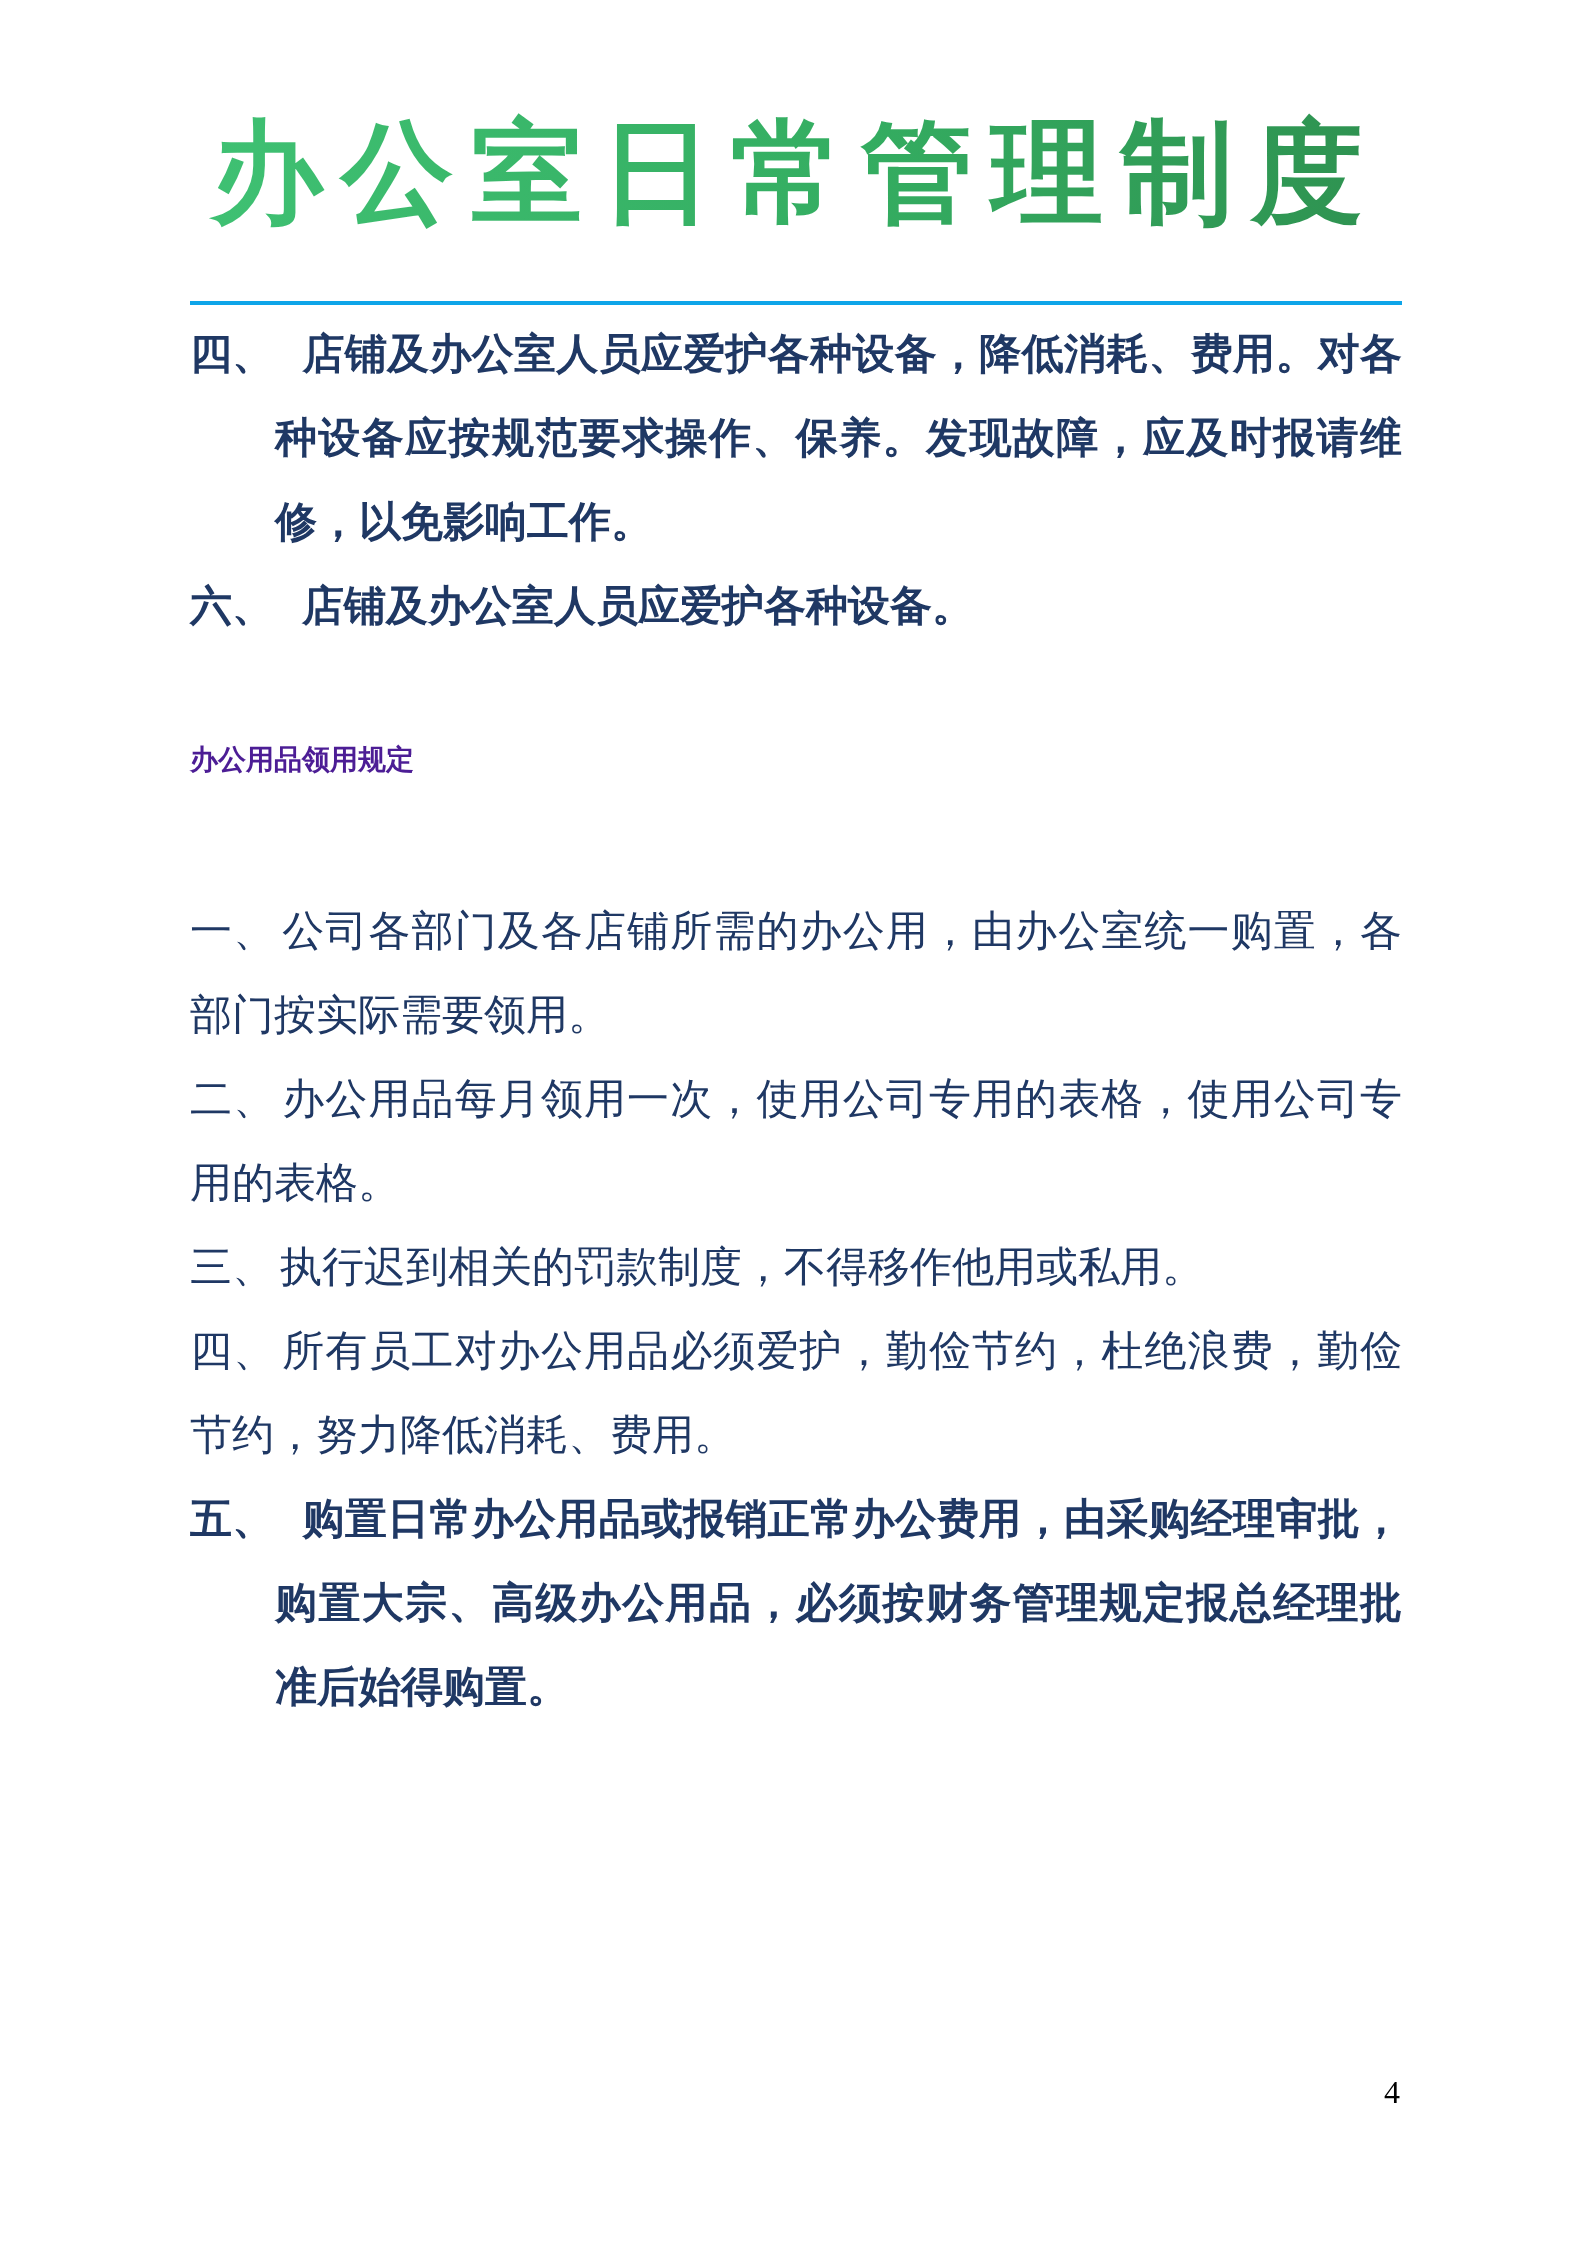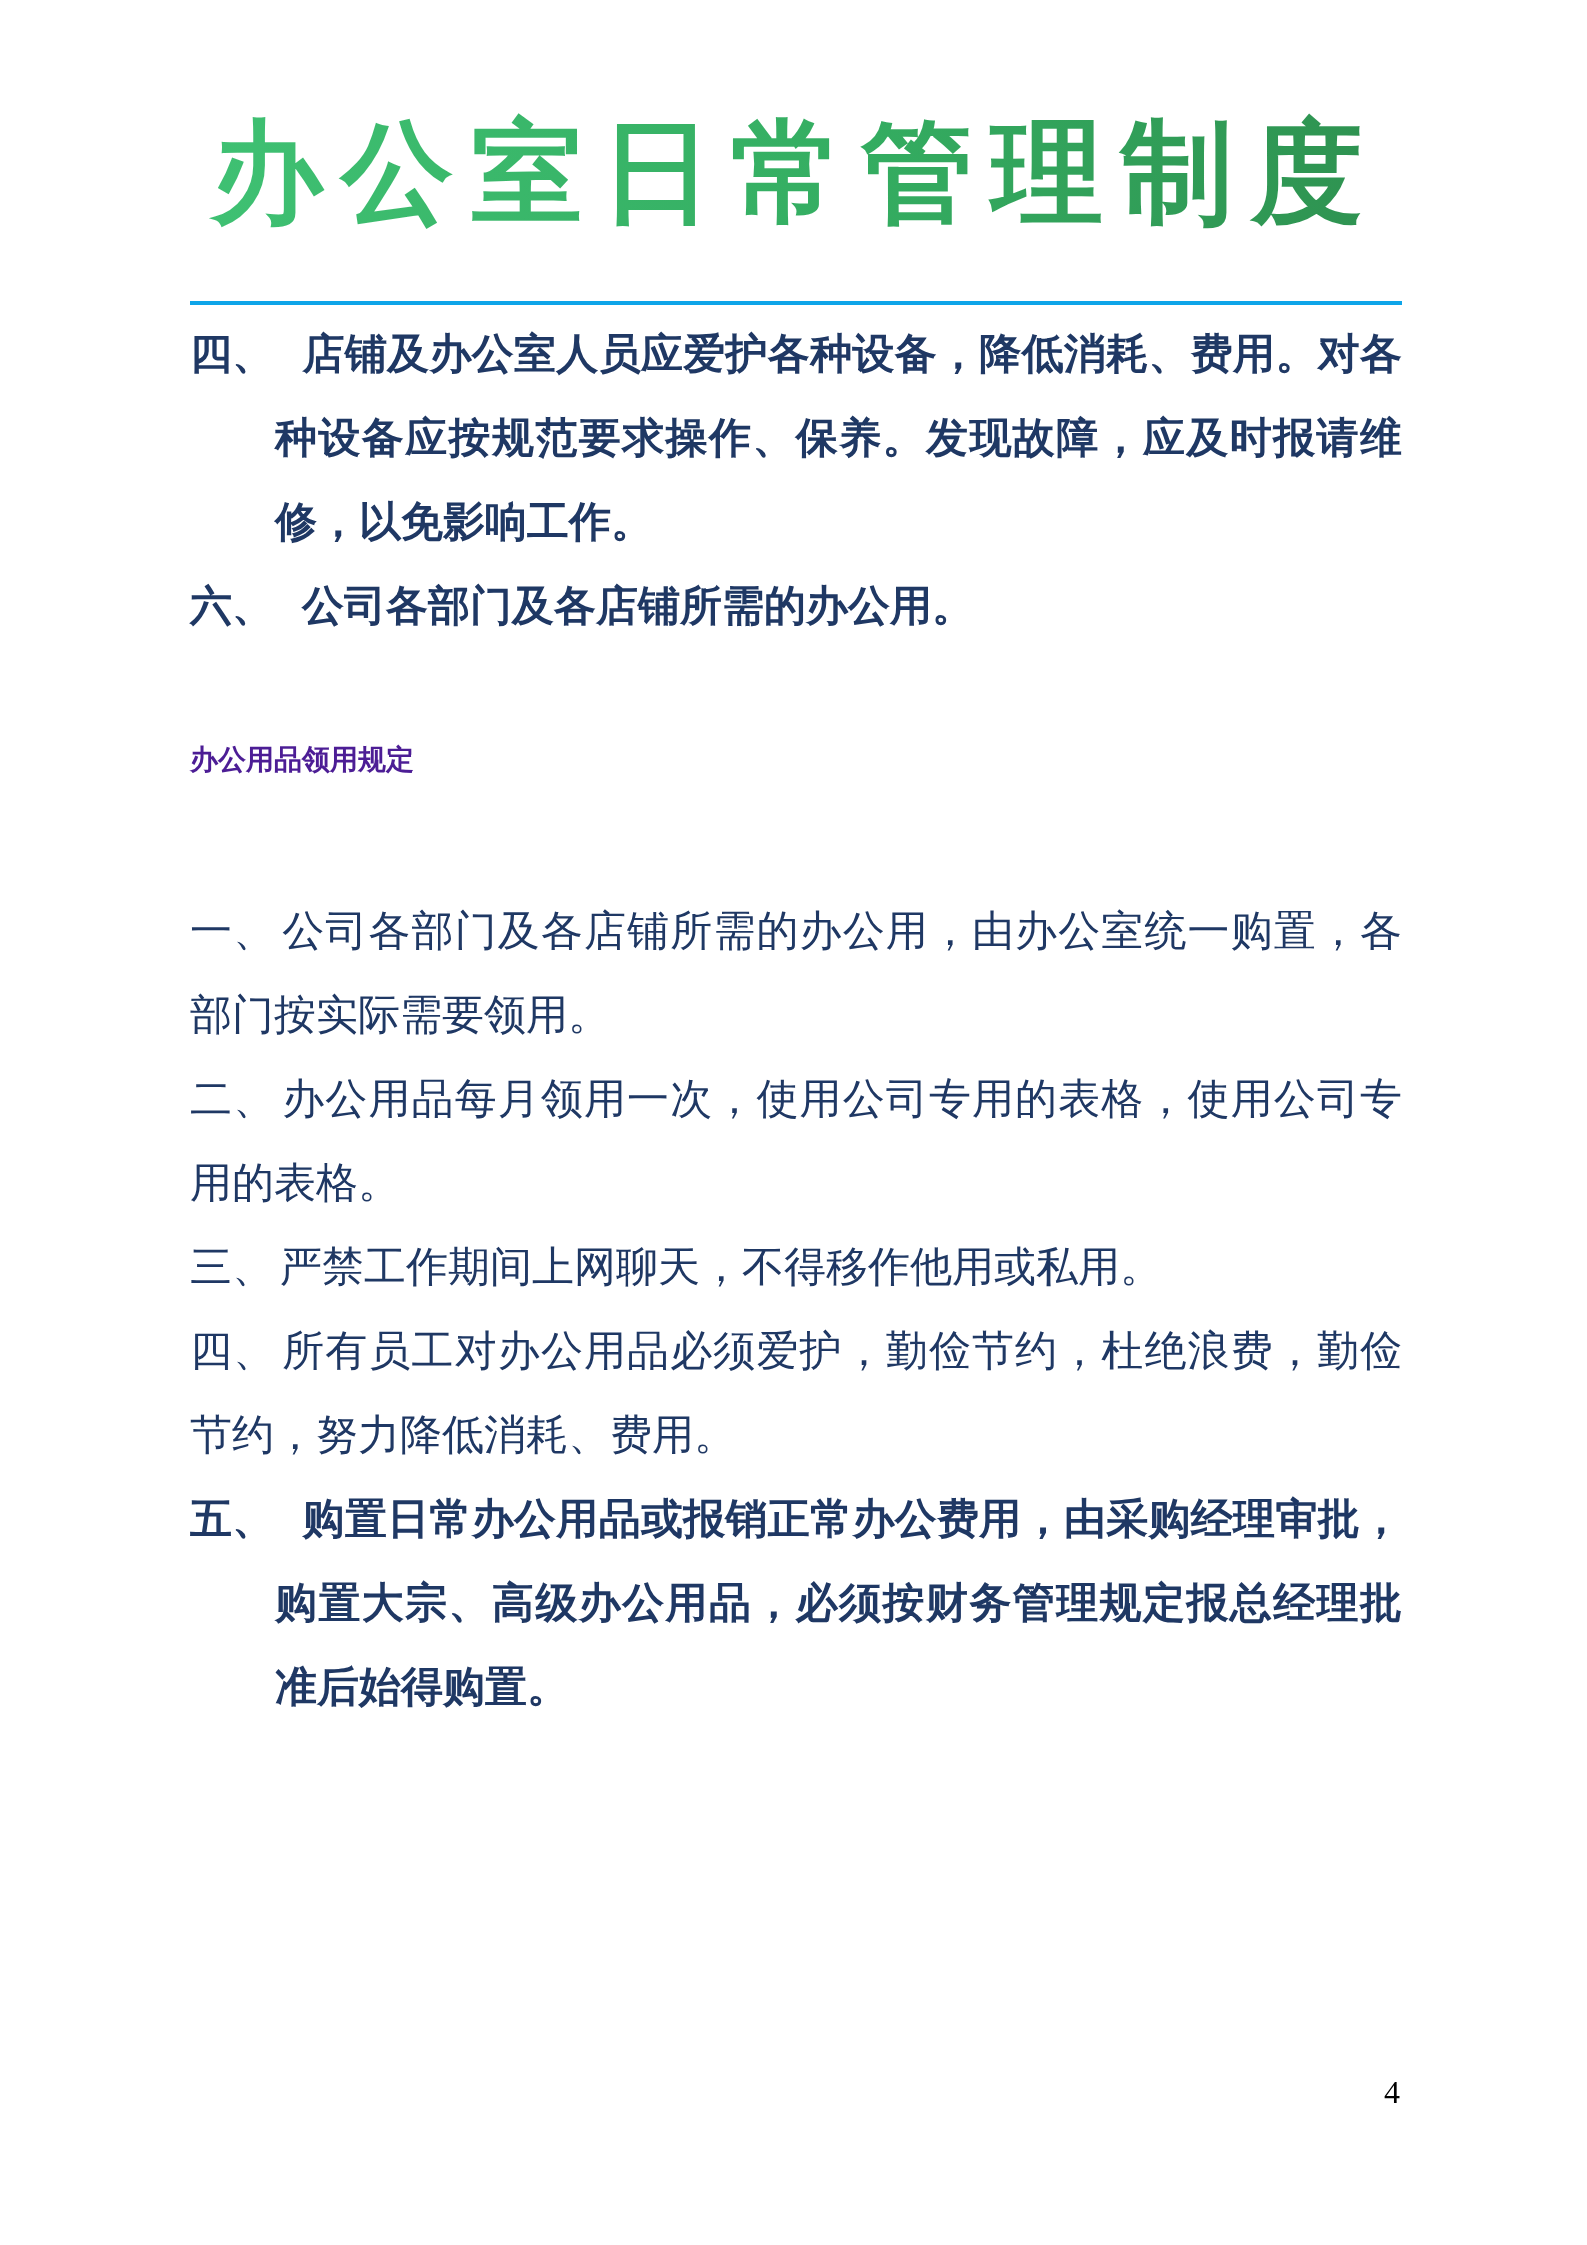--- a/index.html
+++ b/index.html
@@ -97,29 +97,29 @@
 <div class="page">
 
   <header class="title-wrap">
     <h1 class="doc-title">办公室日常管理制度</h1>
   </header>
 
   <main class="content">
 
     <section>
       <p class="item hang"><span class="num">四、</span><span class="txt">店铺及办公室人员应爱护各种设备，降低消耗、费用。对各种设备应按规范要求操作、保养。发现故障，应及时报请维修，以免影响工作。</span></p>
-      <p class="item hang"><span class="num">六、</span><span class="txt">公司各部门及各店铺所需的办公用。</span></p>
+      <p class="item hang"><span class="num">六、</span><span class="txt">店铺及办公室人员应爱护各种设备。</span></p>
     </section>
 
     <h2 class="sub-heading">办公用品领用规定</h2>
 
     <section class="section-2">
       <p class="item flat"><span class="num">一、</span><span class="txt">公司各部门及各店铺所需的办公用，由办公室统一购置，各部门按实际需要领用。</span></p>
       <p class="item flat"><span class="num">二、</span><span class="txt">办公用品每月领用一次，使用公司专用的表格，使用公司专用的表格。</span></p>
-      <p class="item flat"><span class="num">三、</span><span class="txt">严禁工作期间上网聊天，不得移作他用或私用。</span></p>
+      <p class="item flat"><span class="num">三、</span><span class="txt">执行迟到相关的罚款制度，不得移作他用或私用。</span></p>
       <p class="item flat"><span class="num">四、</span><span class="txt">所有员工对办公用品必须爱护，勤俭节约，杜绝浪费，勤俭节约，努力降低消耗、费用。</span></p>
       <p class="item hang"><span class="num">五、</span><span class="txt">购置日常办公用品或报销正常办公费用，由采购经理审批，购置大宗、高级办公用品，必须按财务管理规定报总经理批准后始得购置。</span></p>
     </section>
 
   </main>
 
   <div class="page-number">4</div>
 
 </div>
 

